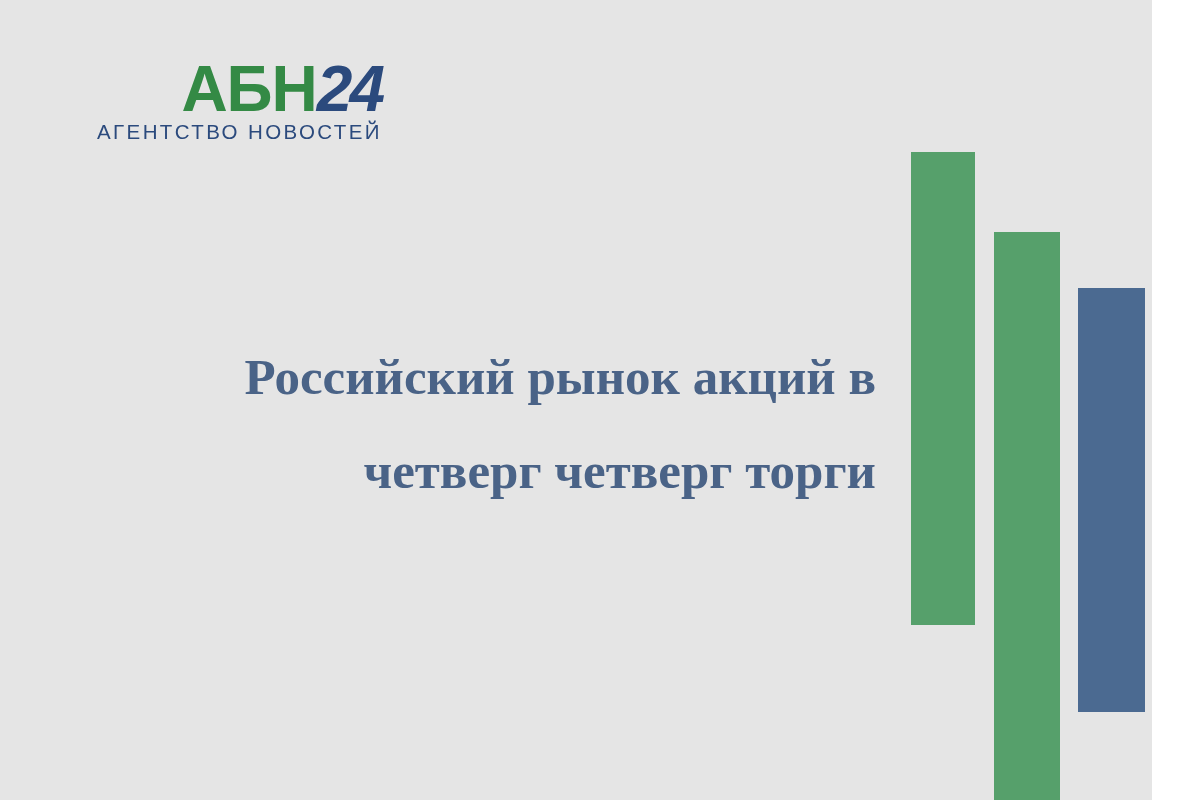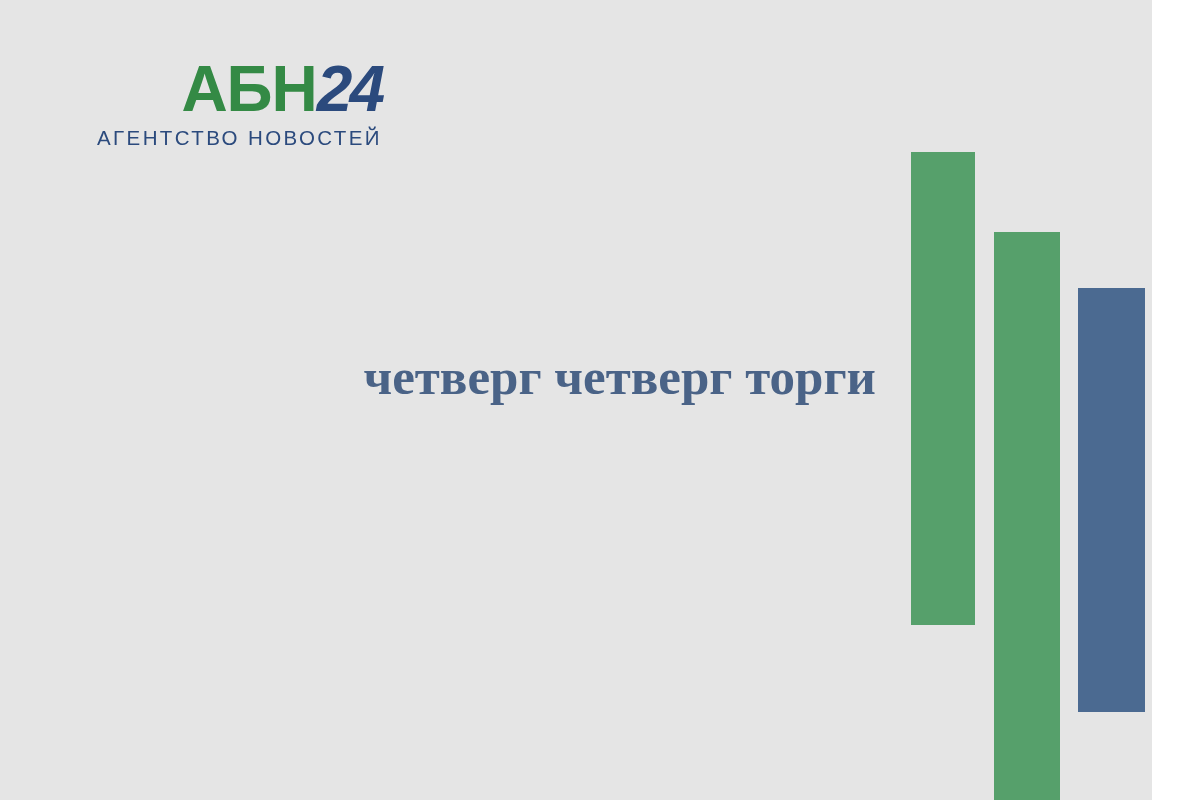--- a/index.html
+++ b/index.html
@@ -60,21 +60,20 @@
     color: #348a45;
     font-style: normal;
   }
   #logo-24 {
     color: #2b4a7d;
     font-style: italic;
     letter-spacing: -3px;
   }
   #logo-tagline {
     display: block;
-    margin-top: 6px;
     color: #2b4a7d;
     font-family: "Liberation Sans", sans-serif;
     font-weight: normal;
     font-size: 20.5px;
     letter-spacing: 2.4px;
     white-space: nowrap;
   }
 
   
   #headline {
@@ -105,16 +104,17 @@
     <div class="bar" id="bar-2" style="left: 994px; top: 232px; width: 66px; height: 580px; background: rgb(86, 160, 107);"></div>
     <div class="bar" id="bar-3" style="left: 1078px; top: 288px; width: 67px; height: 424px; background: rgb(75, 106, 145);"></div>
   </div>
 
   <div id="logo">
     <span id="logo-wordmark"><span id="logo-abn" style="color: rgb(52, 138, 69);">АБН</span><span id="logo-24" style="color: rgb(43, 74, 125);">24</span></span>
     <span id="logo-tagline" style="color: rgb(43, 74, 125);">АГЕНТСТВО НОВОСТЕЙ</span>
   </div>
 
   <h1 id="headline" style="color: rgb(74, 99, 135);">
+    <span class="headline-line">Российский рынок акций в</span>
     <span class="headline-line">четверг четверг торги</span>
   </h1>
 
 </div>
 
 </body></html>

